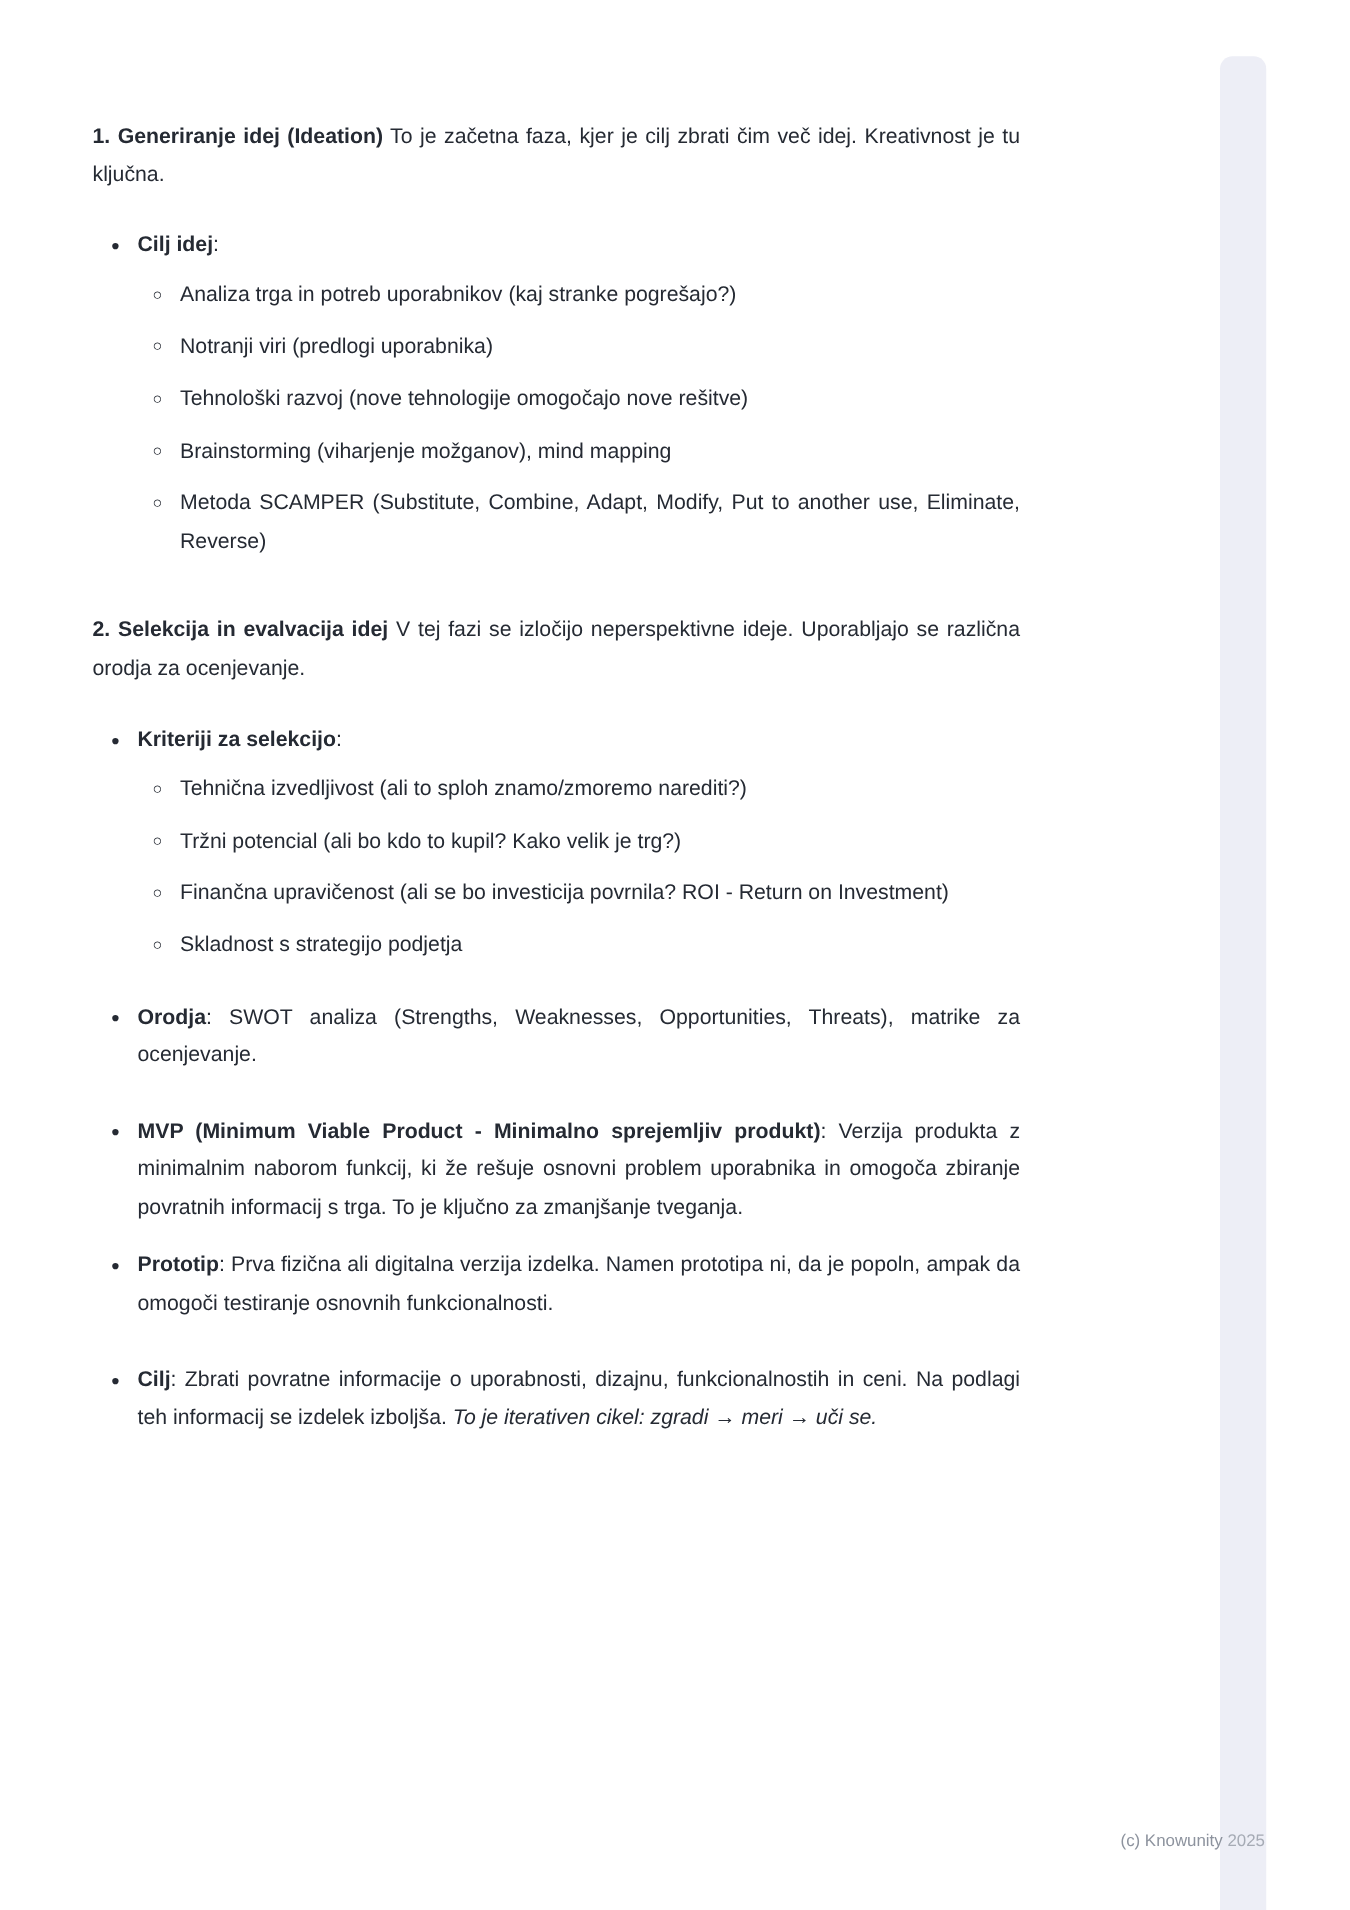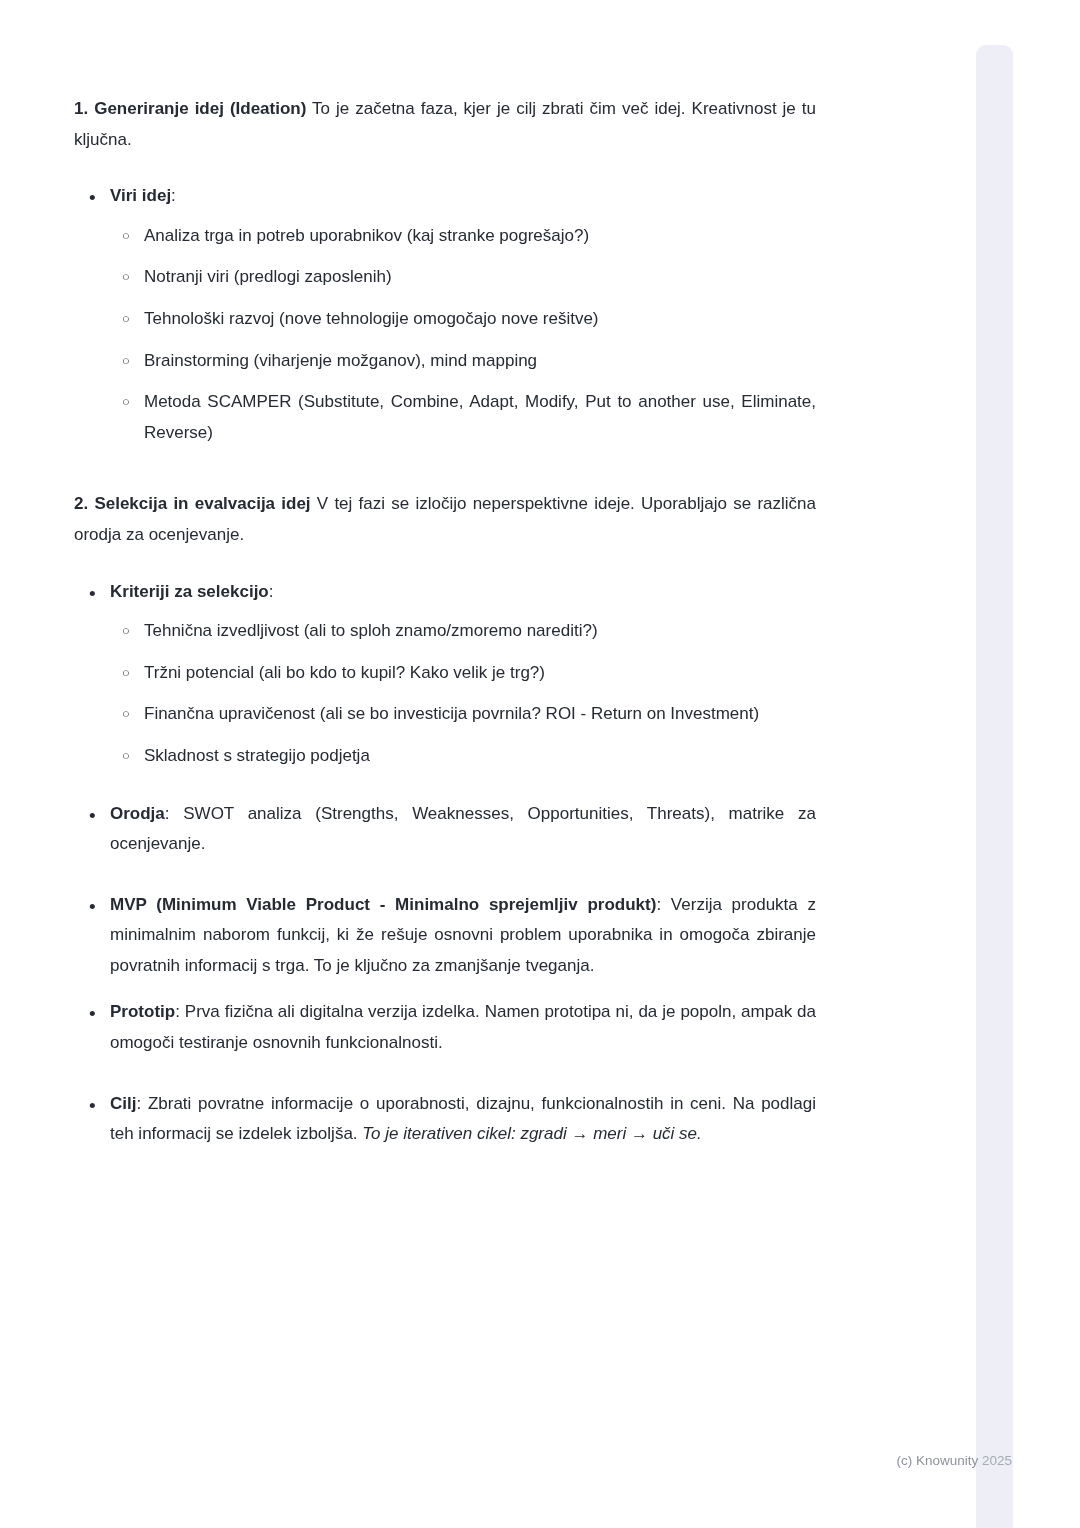--- a/index.html
+++ b/index.html
@@ -38,49 +38,49 @@
   .b1 > .marker { flex: none; width: 21px; }
   .m1::before { content: "•"; font-size: 19px; }
   .bcontent { flex: 1; min-width: 0; }
   .sub { margin-top: 9px; }
   .b2 { display: flex; margin: 0 0 11px 12px; text-align: justify; }
   .b2 > .marker { flex: none; width: 22px; }
   .m2::before { content: "○"; font-size: 13px; position: relative; top: -1px; }
   .footer {
     position: absolute;
     right: 68px;
-    bottom: 60px;
+    bottom: 48px;
     font-size: 13.5px;
     color: #8d939e;
     white-space: nowrap;
   }
   .footer .year { color: #a6abb5; }
 </style>
 </head>
 <body>
 
 <div class="scroll-track"></div>
 
 <main class="content">
 
   <section class="section">
     <p class="para"><strong>1. Generiranje idej (Ideation)</strong> <span>To je začetna faza, kjer je cilj zbrati čim več idej. Kreativnost je tu ključna.</span></p>
 
     <div class="b1">
       <span class="marker m1"></span>
       <div class="bcontent">
-        <strong>Viri idej</strong><span>:</span>
+        <strong>Cilj idej</strong><span>:</span>
         <div class="sub">
           <div class="b2">
               <span class="marker m2"></span>
               <span class="bcontent">Analiza trga in potreb uporabnikov (kaj stranke pogrešajo?)</span>
             </div>
           <div class="b2">
               <span class="marker m2"></span>
-              <span class="bcontent">Notranji viri (predlogi zaposlenih)</span>
+              <span class="bcontent">Notranji viri (predlogi uporabnika)</span>
             </div>
           <div class="b2">
               <span class="marker m2"></span>
               <span class="bcontent">Tehnološki razvoj (nove tehnologije omogočajo nove rešitve)</span>
             </div>
           <div class="b2">
               <span class="marker m2"></span>
               <span class="bcontent">Brainstorming (viharjenje možganov), mind mapping</span>
             </div>
           <div class="b2">

